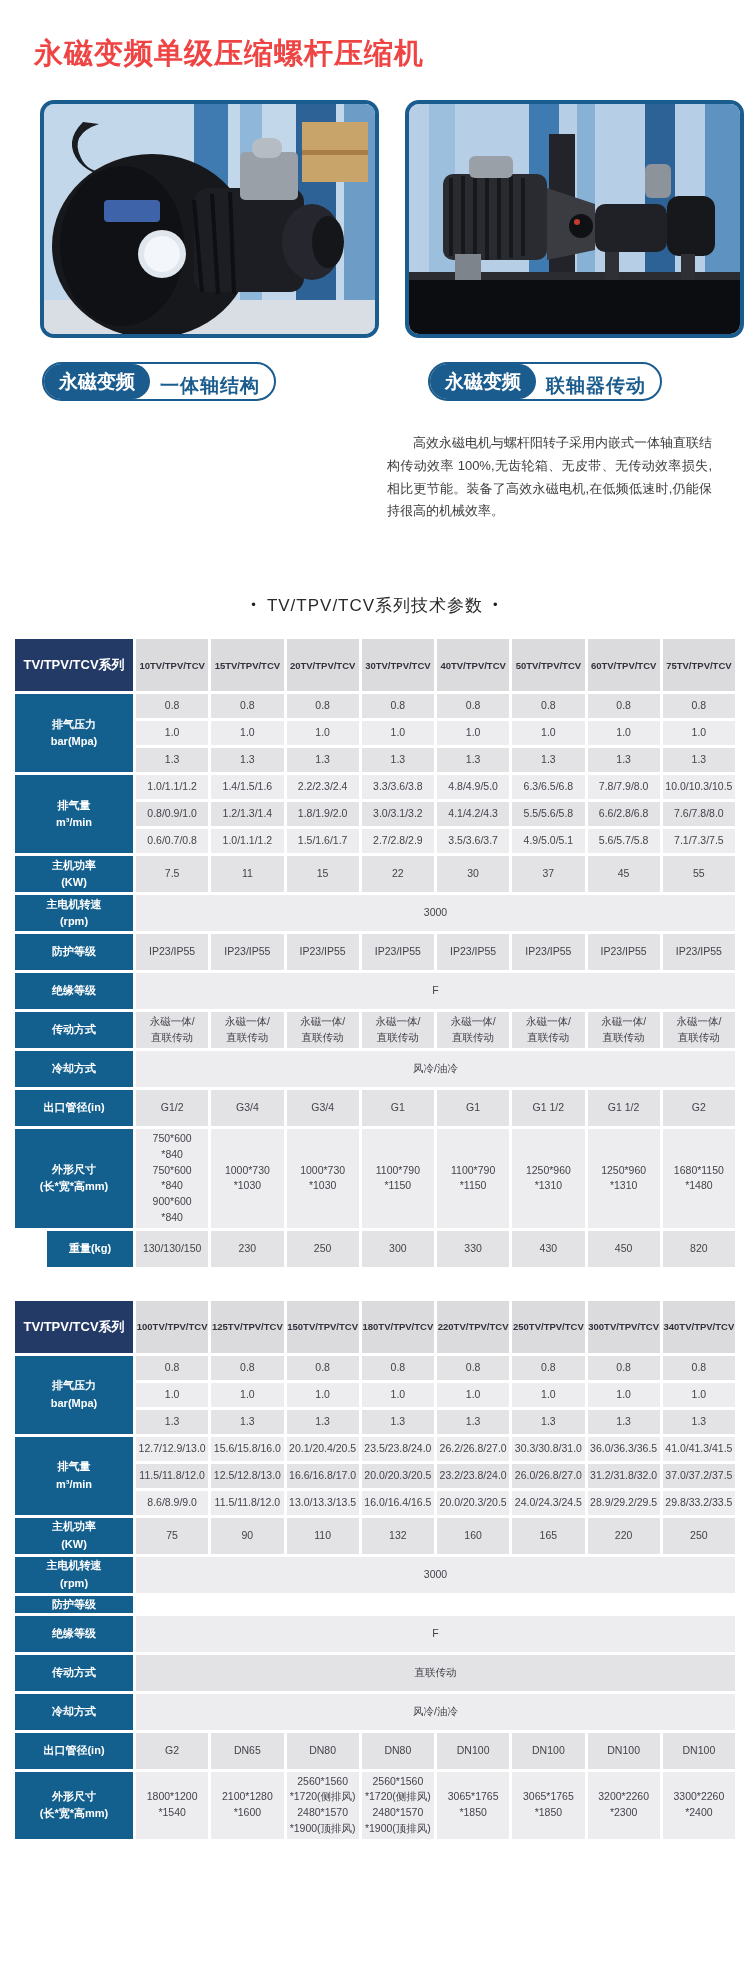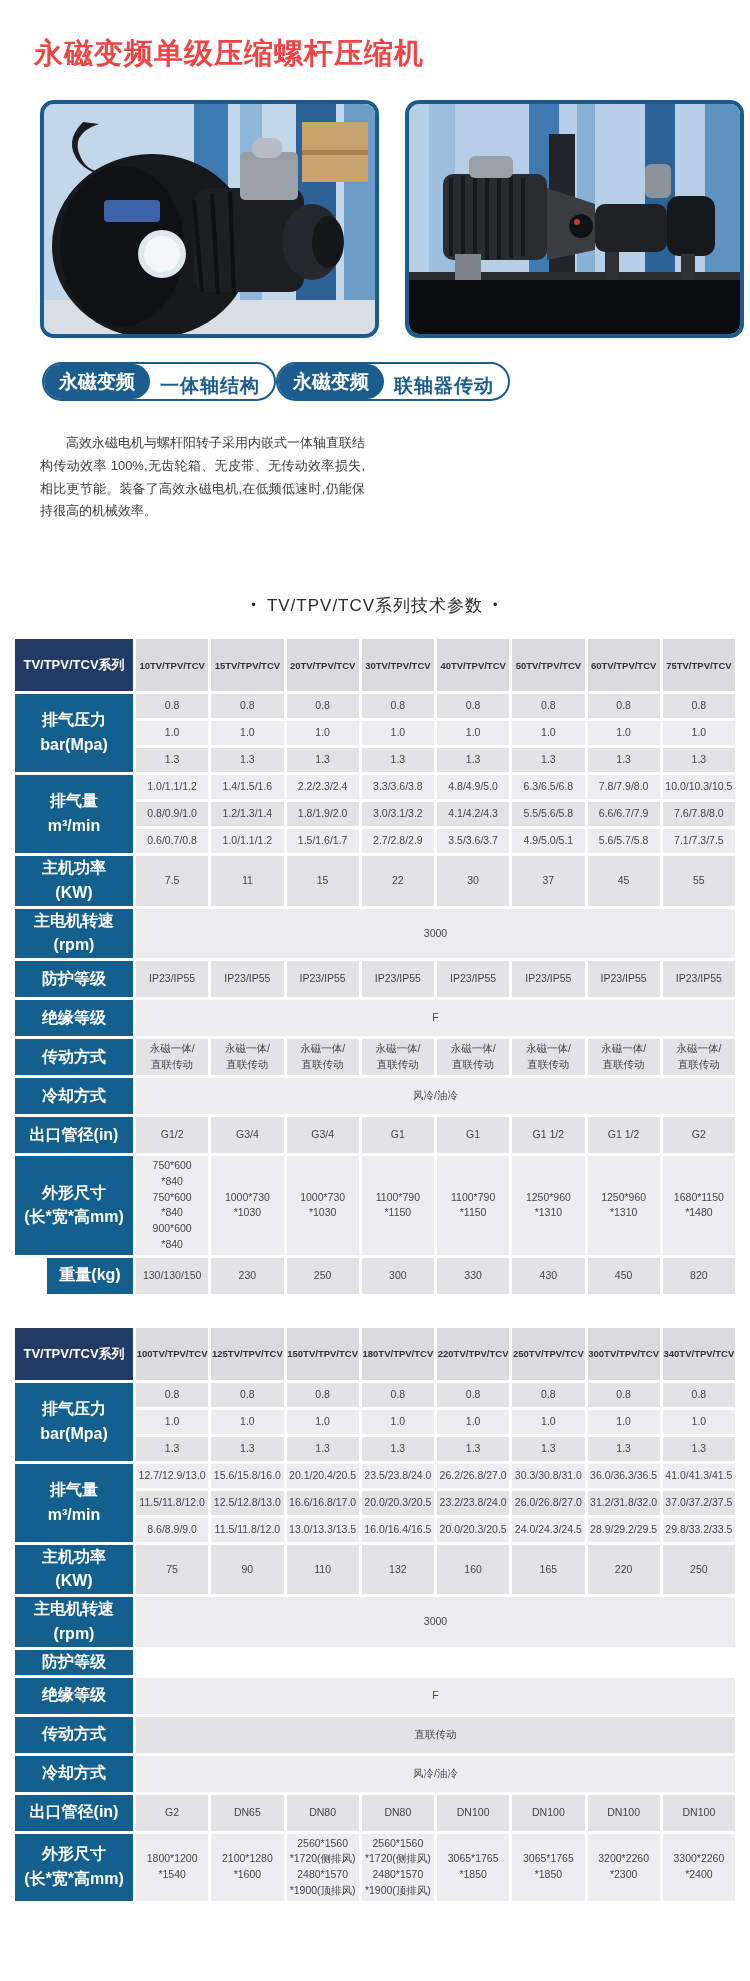--- a/index.html
+++ b/index.html
@@ -12,41 +12,41 @@
   .t-main { color:#1c5c8e; font-weight:700; }
   .t-light { color:#26648f; font-weight:300; }
   .subtitle { margin-top:8px; font-size:29px; font-weight:800; color:#ef4444; letter-spacing:1px; }
 
   
   .photos { display:flex; gap:26px; padding:26px 40px 0 40px; }
   .photo-card { width:331px; height:230px; border:4px solid #1b5c8e; border-radius:14px; overflow:hidden; background:#bcd3e8; flex:0 0 auto; }
   .photo-card svg { display:block; }
 
   
-  .badges { display:flex; padding:24px 42px 0 42px; }
+  .badges { display:flex; gap:152px; padding:24px 42px 0 42px; }
   .badge { display:inline-flex; align-items:stretch; border:2px solid #1b5c8e; border-radius:20px; overflow:hidden; background:#fff; height:35px; }
   .badge-dark { background:#1b5c8e; color:#fff; font-weight:700; font-size:19px; padding:0 15px; display:flex; align-items:center; border-radius:0 18px 18px 0; }
   .badge-light { color:#1b5c8e; font-weight:700; font-size:19px; padding:9px 14px 0 10px; display:flex; align-items:center; letter-spacing:1px; }
 
   
-  .descs { display:flex; gap:30px; padding:18px 38px 0 40px; }
+  .descs { display:flex; gap:30px; padding:18px 38px 0 40px;justify-content:flex-end; }
   .desc { width:325px; font-size:13px; line-height:1.75; color:#3c3c3c; text-indent:2em; text-align:justify; }
 
   
   .sec-title { margin-top:58px; text-align:center; font-size:17px; color:#2a2a2a; font-weight:500; letter-spacing:1px; }
   .sec-title .dot { font-size:13px; position:relative; top:-2px; margin:0 10px; color:#1f1f1f; }
 
   
   .spec-table { margin:22px 15px 0 15px; }
   .spec-table + .spec-table { margin-top:34px; }
   .trow { display:grid; grid-template-columns:118px repeat(8,1fr); gap:3px; margin-top:3px; }
   .cell { display:flex; align-items:center; justify-content:center; text-align:center; white-space:pre-line; box-sizing:border-box; }
   .corner { background:#243a66; color:#ffffff; font-weight:700; font-size:13px; min-height:52px; }
   .colhead { background:#dbdbde; color:#32323c; font-weight:600; font-size:9.5px; min-height:52px; padding:9px 0; }
-  .rowlabel { background:#13608f; color:#ffffff; font-weight:600; font-size:16px; line-height:1.55; padding:0 2px; }
+  .rowlabel { background:#13608f; color:#ffffff; font-weight:600; font-size:11px; line-height:1.55; padding:0 2px; }
   .dval { font-size:10.5px; color:#43434a; line-height:1.5; padding:2px 1px; min-height:36px; }
   .dval.sub { min-height:24px; }
   .d0 { background:#e3e3e6; }
   .d1 { background:#ededf0; }
 </style>
 </head>
 <body>
 
 <div class="page">
 
@@ -175,21 +175,21 @@
         <div class="cell dval sub d1">4.8/4.9/5.0</div>
         <div class="cell dval sub d1">6.3/6.5/6.8</div>
         <div class="cell dval sub d1">7.8/7.9/8.0</div>
         <div class="cell dval sub d1">10.0/10.3/10.5</div>
         <div class="cell dval sub d0">0.8/0.9/1.0</div>
         <div class="cell dval sub d0">1.2/1.3/1.4</div>
         <div class="cell dval sub d0">1.8/1.9/2.0</div>
         <div class="cell dval sub d0">3.0/3.1/3.2</div>
         <div class="cell dval sub d0">4.1/4.2/4.3</div>
         <div class="cell dval sub d0">5.5/5.6/5.8</div>
-        <div class="cell dval sub d0">6.6/6.7/7.9</div>
+        <div class="cell dval sub d0">6.6/2.8/6.8</div>
         <div class="cell dval sub d0">7.6/7.8/8.0</div>
         <div class="cell dval sub d1">0.6/0.7/0.8</div>
         <div class="cell dval sub d1">1.0/1.1/1.2</div>
         <div class="cell dval sub d1">1.5/1.6/1.7</div>
         <div class="cell dval sub d1">2.7/2.8/2.9</div>
         <div class="cell dval sub d1">3.5/3.6/3.7</div>
         <div class="cell dval sub d1">4.9/5.0/5.1</div>
         <div class="cell dval sub d1">5.6/5.7/5.8</div>
         <div class="cell dval sub d1">7.1/7.3/7.5</div>
       </div>

